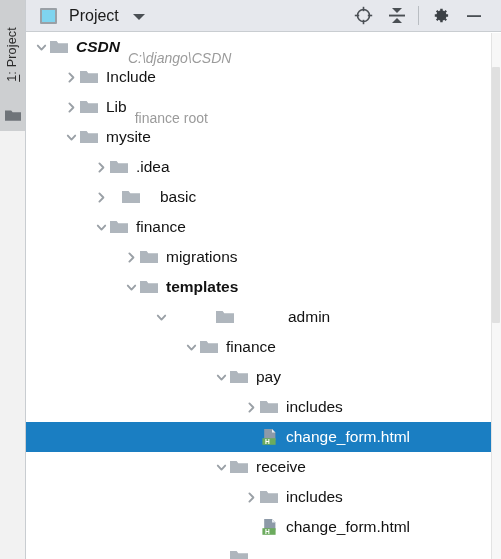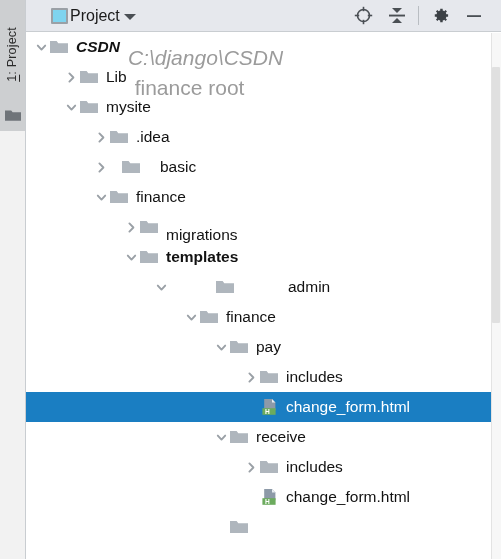--- a/index.html
+++ b/index.html
@@ -90,22 +90,22 @@
     height: 32px;
     background: #e6e8ed;
     border-bottom: 1px solid #c9cdd1;
     box-sizing: border-box;
     display: flex;
     align-items: center;
   }
   .header-left {
     display: flex;
     align-items: center;
-    padding-left: 25px;
-    gap: 2px;
+    padding-left: 14px;
+    gap: 12px;
   }
   .proj-icon {
     width: 17px;
     height: 16px;
     background: #7fd4ef;
     border: 2px solid #9aa0a6;
     box-sizing: border-box;
     border-radius: 1px;
   }
   .header-title {
@@ -183,21 +183,21 @@
   .html-ico   { width: 18px; height: 18px; display:block; }
   .label {
     font-size: 15.5px;
     color: #121212;
     line-height: 1;
     padding-left: 4px;
   }
   .label.bold { font-weight: bold; }
   .row.selected .label { color: #ffffff; }
   .hint {
-    font-size: 21px;
+    font-size: 14px;
     color: #9b9b9b;
     line-height: 1;
     padding-left: 8px;
     margin-top: 21px;
   }
 
   
   .scroll-track {
     position: absolute;
     right: 0;
@@ -300,20 +300,33 @@
           <div class="arrow">
             <svg width="13" height="13" viewBox="0 0 13 13">
               <path fill="none" stroke="#9aa0a6" stroke-width="1.9" stroke-linecap="round" stroke-linejoin="round" d="M4.4 2.4 L8.4 6.5 L4.4 10.6"></path>
             </svg>
           </div>
           <div class="icon-slot">
             <svg class="folder-ico" viewBox="0 0 18 14">
               <path d="M0 1 L6.6 1 L8.3 3.2 L18 3.2 L18 13 L0 13 Z" fill="#afb6bd"></path>
             </svg>
           </div>
+          <span class="label">Include</span>
+        </div>
+        <div class="row" style="padding-left: 36px;">
+          <div class="arrow">
+            <svg width="13" height="13" viewBox="0 0 13 13">
+              <path fill="none" stroke="#9aa0a6" stroke-width="1.9" stroke-linecap="round" stroke-linejoin="round" d="M4.4 2.4 L8.4 6.5 L4.4 10.6"></path>
+            </svg>
+          </div>
+          <div class="icon-slot">
+            <svg class="folder-ico" viewBox="0 0 18 14">
+              <path d="M0 1 L6.6 1 L8.3 3.2 L18 3.2 L18 13 L0 13 Z" fill="#afb6bd"></path>
+            </svg>
+          </div>
           <span class="label">Lib</span>
           <span class="hint">finance root</span>
         </div>
         <div class="row" style="padding-left: 36px;">
           <div class="arrow">
             <svg width="13" height="13" viewBox="0 0 13 13">
               <path fill="none" stroke="#9aa0a6" stroke-width="1.9" stroke-linecap="round" stroke-linejoin="round" d="M2.8 4.6 L6.5 8.6 L10.2 4.6"></path>
             </svg>
           </div>
           <div class="icon-slot">
@@ -355,21 +368,21 @@
               <path fill="none" stroke="#9aa0a6" stroke-width="1.9" stroke-linecap="round" stroke-linejoin="round" d="M2.8 4.6 L6.5 8.6 L10.2 4.6"></path>
             </svg>
           </div>
           <div class="icon-slot">
             <svg class="folder-ico" viewBox="0 0 18 14">
               <path d="M0 1 L6.6 1 L8.3 3.2 L18 3.2 L18 13 L0 13 Z" fill="#afb6bd"></path>
             </svg>
           </div>
           <span class="label">finance</span>
         </div>
-        <div class="row" style="padding-left: 96px; align-items: flex-end;">
+        <div class="row" style="padding-left: 96px;">
           <div class="arrow">
             <svg width="13" height="13" viewBox="0 0 13 13">
               <path fill="none" stroke="#9aa0a6" stroke-width="1.9" stroke-linecap="round" stroke-linejoin="round" d="M4.4 2.4 L8.4 6.5 L4.4 10.6"></path>
             </svg>
           </div>
           <div class="icon-slot">
             <svg class="folder-ico" viewBox="0 0 18 14">
               <path d="M0 1 L6.6 1 L8.3 3.2 L18 3.2 L18 13 L0 13 Z" fill="#afb6bd"></path>
             </svg>
           </div>

